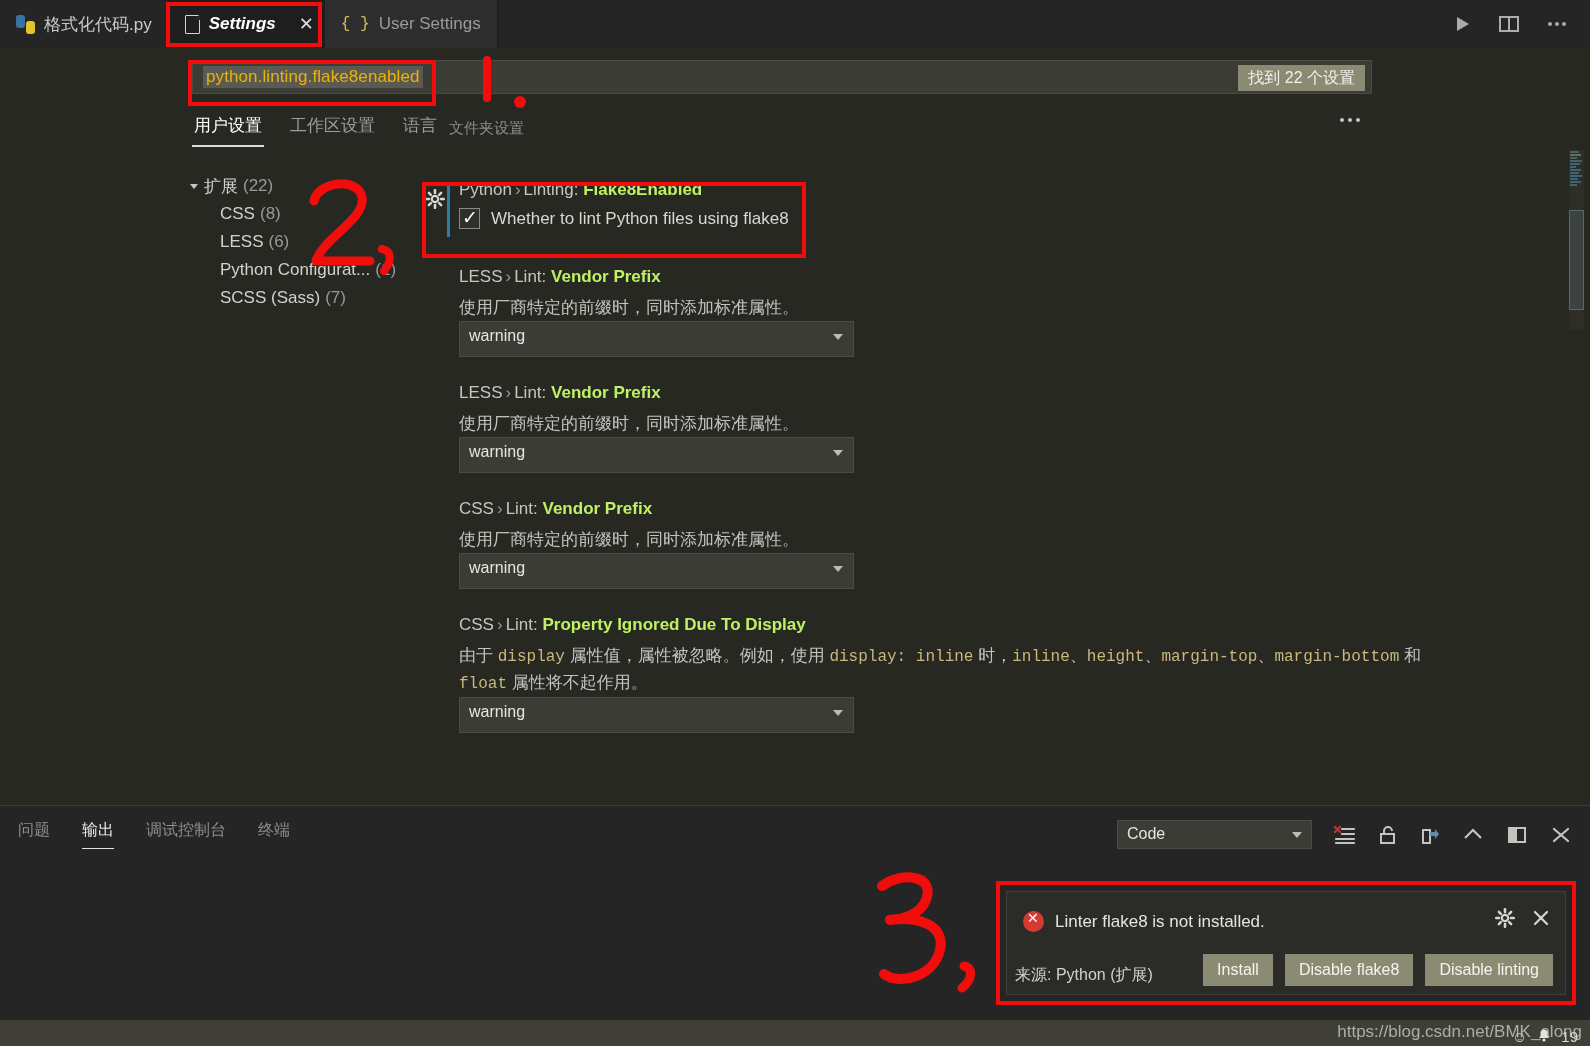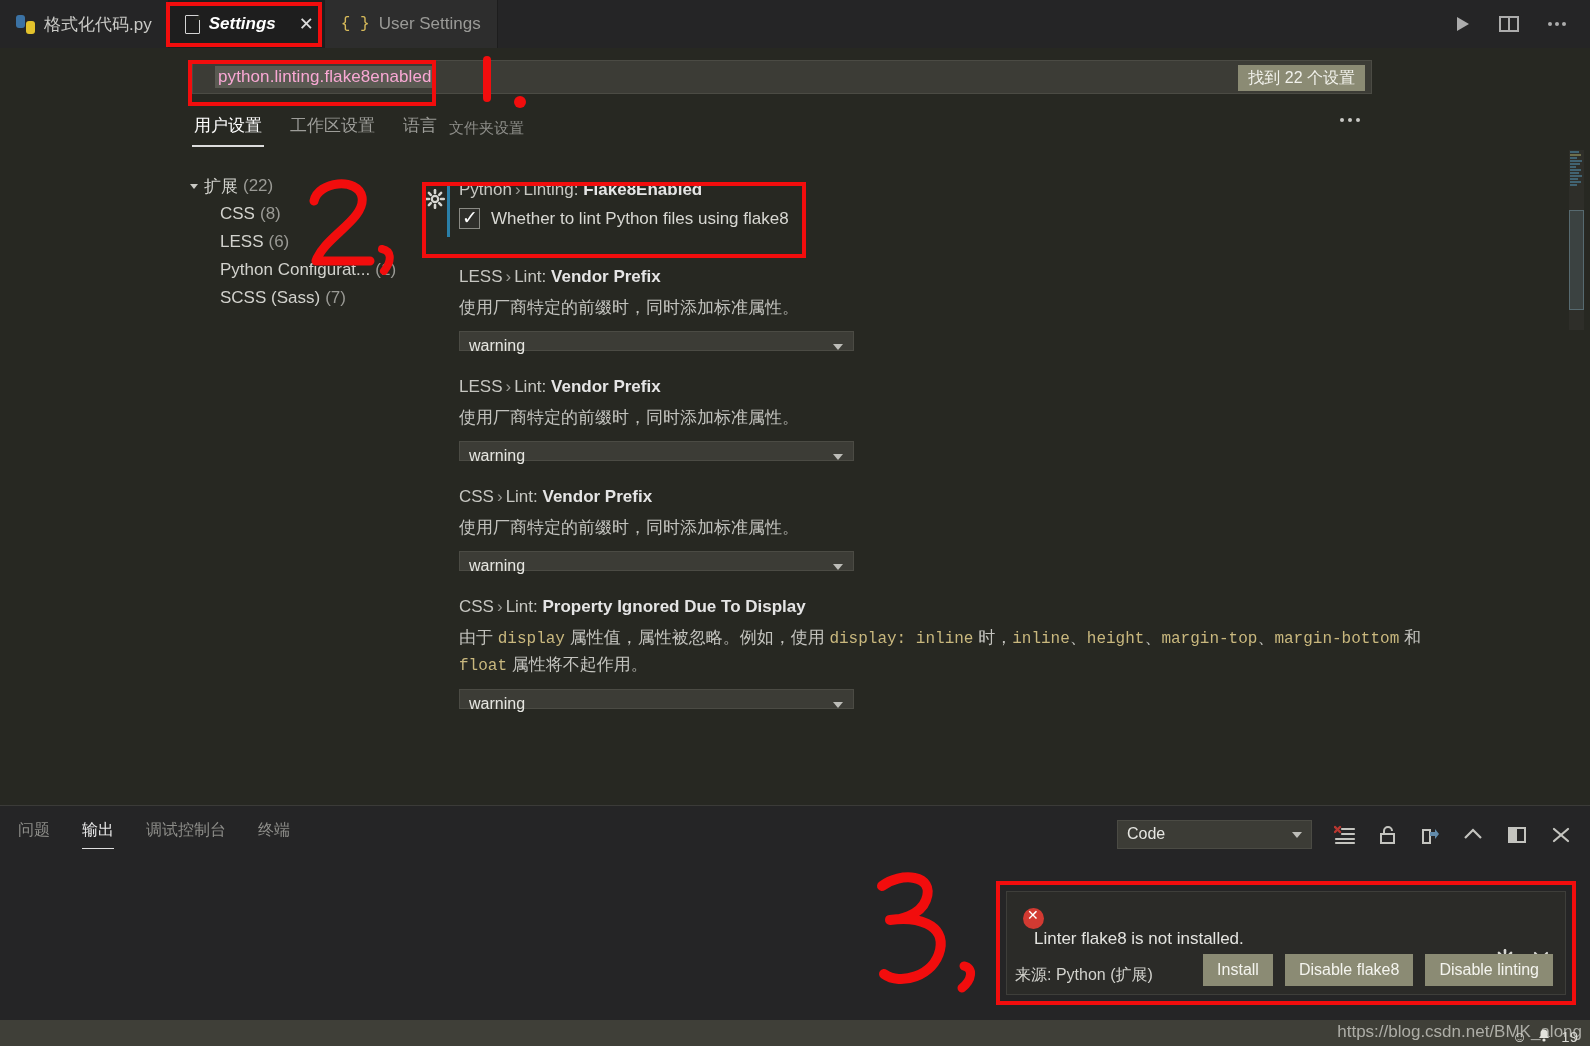--- a/index.html
+++ b/index.html
@@ -43,22 +43,22 @@
   .tb-actions { margin-left: auto; display: flex; align-items: center; gap: 26px; padding-right: 22px; }
   .tb-actions .ic { opacity: .78; display:flex; align-items:center; }
 
   
   .searchrow { position: absolute; left: 0; top: 48px; width: 1590px; height: 62px; }
   .searchbox {
     position: absolute; left: 192px; top: 12px; width: 1180px; height: 34px;
     background: #3c3c36; border: 1px solid #4b4b44;
   }
   .searchbox .val {
-    position: absolute; left: 10px; top: 5px; font-size: 17px; color: #f9a8d4;
-    background: #5a5a52; padding: 1px 3px; letter-spacing: .1px; margin-left: 12px;
+    position: absolute; left: 10px; top: 5px; font-size: 17px; color: #eab308;
+    background: #5a5a52; padding: 1px 3px; letter-spacing: .1px;
   }
   .badge-found {
     position: absolute; right: 6px; top: 4px; height: 26px; line-height: 26px;
     background: #8b8b74; color: #f2f2ec; font-size: 16px; padding: 0 10px;
   }
 
   
   .strow { position: absolute; left: 192px; top: 112px; width: 1200px; height: 38px; display: flex; align-items: flex-start; gap: 24px; }
   .stab { font-size: 17px; color: #9d9d99; padding: 2px 2px 8px 2px; white-space: nowrap; }
   .stab.active { color: #ffffff; border-bottom: 2px solid #dcdcdc; }
@@ -77,36 +77,36 @@
   .tnode .cnt { color: #9a9a95; margin-left: 5px; }
   .tchild { padding-left: 30px; }
 
   
   .list { position: absolute; left: 425px; top: 180px; width: 1000px; }
   .setting { margin-bottom: 26px; position: relative; padding-left: 34px; }
   .setting.first { padding-left: 34px; margin-bottom: 38px; }
   .gear-ico { position: absolute; left: 0px; top: 9px; }
   .bluebar { position: absolute; left: 22px; top: 5px; width: 3px; height: 52px; background: #2a7fa8; }
   .s-title { font-size: 17px; color: #c6c6c1; margin-bottom: 8px; white-space: nowrap; }
-  .s-title b { color: #e5e5e5; }
+  .s-title b { color: #bef264; }
   .s-title .sep { color: #9a9a95; padding: 0 3px; }
   .s-desc { font-size: 17px; color: #c3c3be; line-height: 26px; }
   .s-desc code { font-family: Liberation Mono, monospace; color: #c9b87e; font-size: 16px; }
   .chkrow { display: flex; align-items: center; gap: 11px; }
   .chk {
     width: 21px; height: 21px; background: #2f2f2b; border: 1px solid #8a8a84;
     position: relative; flex: none;
   }
   .chk::after {
     content: "✓"; position: absolute; left: 2px; top: -3px;
     font-size: 19px; color: #ffffff; font-weight: bold;
   }
   .chklabel { font-size: 17px; color: #d8d8d3; }
   .select {
-    margin-top: 10px; width: 395px; height: 20px; background: #3c3c36;
+    width: 395px; height: 36px; background: #3c3c36;
     border: 1px solid #4b4b44; position: relative;
   }
   .select .sv { position: absolute; left: 9px; top: 5px; font-size: 16px; color: #e6e6e1; }
   .select .sa {
     position: absolute; right: 10px; top: 12px; width: 0; height: 0; border-style: solid;
     border-width: 6px 5px 0 5px; border-color: #bdbdb8 transparent transparent transparent;
   }
 
   
   .minimap { position: absolute; right: 6px; top: 150px; width: 15px; height: 180px; background: #2e2e29; }
@@ -122,21 +122,21 @@
   .pselect { width: 195px; height: 29px; background: #3c3c36; border: 1px solid #4b4b44; position: relative; }
   .pselect .sv { position: absolute; left: 9px; top: 4px; font-size: 16px; color: #e6e6e1; }
   .pselect .sa { position: absolute; right: 9px; top: 11px; width: 0; height: 0; border-style: solid; border-width: 6px 5px 0 5px; border-color: #bdbdb8 transparent transparent transparent; }
   .pic { opacity: .85; display: flex; align-items: center; }
 
   
   .notif {
     position: absolute; left: 1006px; top: 891px; width: 560px; height: 104px;
     background: #2b2b28; border: 1px solid #3e3e3a;
   }
-  .n-row1 { position: absolute; left: 16px; top: 16px; right: 14px; display: flex; align-items: flex-start; flex-direction: column; }
+  .n-row1 { position: absolute; left: 16px; top: 16px; right: 14px; display: flex; align-items: flex-end; }
   .err-ico { width: 21px; height: 21px; border-radius: 50%; background: #d23a32; position: relative; flex: none; }
   .err-ico::after { content: "✕"; position: absolute; left: 4px; top: -1px; font-size: 14px; color: #ffffff; font-weight: bold; }
   .n-msg { font-size: 17px; color: #e4e4e0; margin-left: 11px; }
   .n-icons { margin-left: auto; display: flex; align-items: center; gap: 16px; }
   .n-row2 { position: absolute; left: 8px; top: 62px; right: 12px; display: flex; align-items: flex-end; gap: 44px; }
   .n-src { font-size: 16px; color: #d2d2cd; }
   .n-btns { margin-left: auto; display: flex; gap: 12px; }
   .nbtn { background: #8b8b74; color: #f4f4ee; font-size: 16px; padding: 7px 14px; white-space: nowrap; }
 
   

